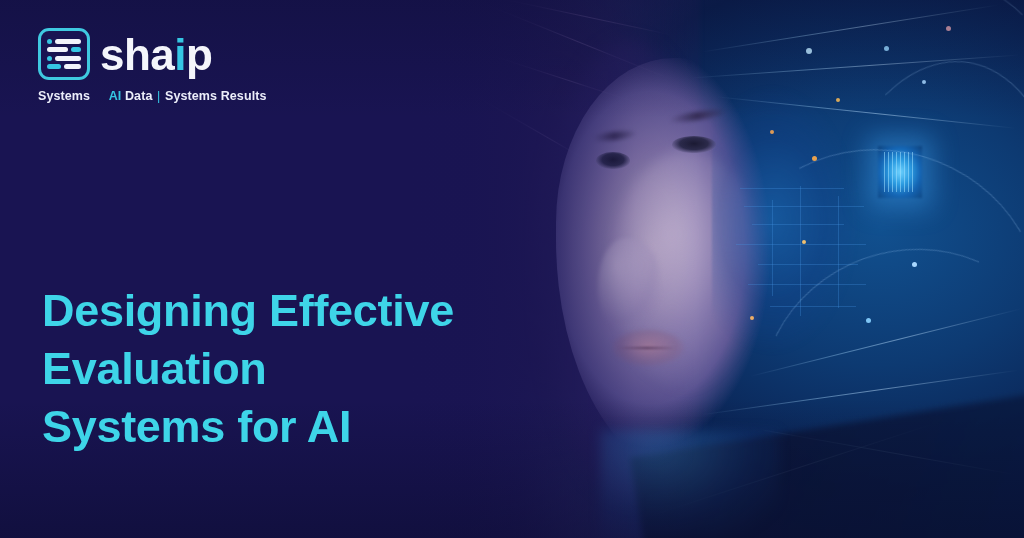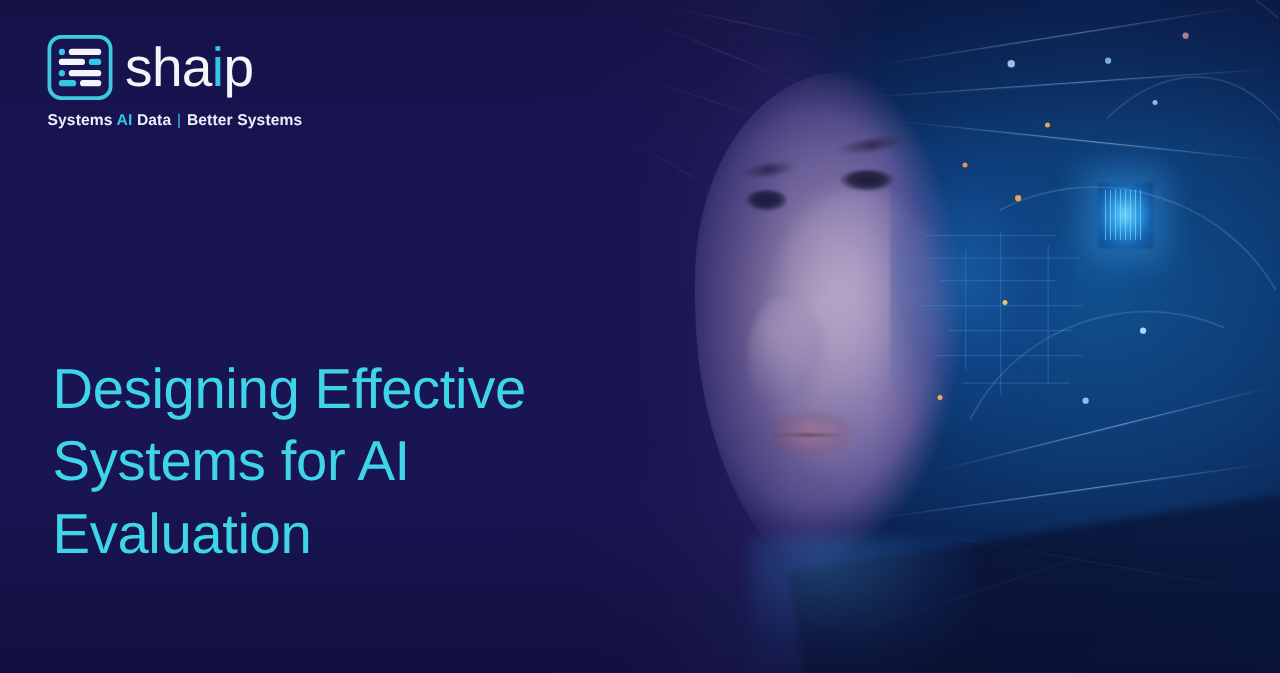--- a/index.html
+++ b/index.html
@@ -240,46 +240,46 @@
     width: 5px; height: 5px;
     border-radius: 50%;
     flex: 0 0 auto;
   }
   .mark-bar { height: 5px; border-radius: 2.5px; }
   .c-white { background: #f2f3fb; }
   .c-cyan  { background: #35c6e3; }
 
   .wordmark {
     font-size: 44px;
-    font-weight: 400;
+    font-weight: 700;
     letter-spacing: -0.5px;
     line-height: 1;
     color: #f4f5fb;
     position: relative;
     top: 1px;
   }
   .wordmark .accent { color: #35c6e3; }
 
   .tagline {
     margin-top: 9px;
     font-size: 12.5px;
     font-weight: 700;
     letter-spacing: 0.1px;
     color: #eceefa;
     white-space: nowrap;
   }
-  .tagline .accent { color: #35c6e3; }
+  .tagline .accent { color: #35c6e3; margin-left: 15px; }
   .tagline .sep { color: #35c6e3; font-weight: 400; padding: 0 1px; }
 
   .headline {
     position: absolute;
     left: 42px; top: 252px;
     width: 470px;
     font-size: 45px;
-    font-weight: 400;
+    font-weight: 700;
     line-height: 1.29;
     letter-spacing: -0.3px;
     color: #3ed5e8;
   }
   .headline .line { display: block; white-space: nowrap; }
 </style>
 </head>
 <body>
 
 <div id="banner">
@@ -374,23 +374,23 @@
           </div>
           <div class="mark-row">
             <span class="mark-bar c-cyan" style="width:14px;"></span>
             <span class="mark-bar c-white" style="width:18px;"></span>
           </div>
         </div>
 
         <div class="wordmark"><span>sha</span><span class="accent">i</span><span>p</span></div>
       </div>
 
-      <div class="tagline"><span>Systems </span><span class="accent">AI</span><span> Data </span><span class="sep">|</span><span> Better Systems</span></div>
+      <div class="tagline"><span>Systems </span><span class="accent">AI</span><span> Data </span><span class="sep">|</span><span> Systems Results</span></div>
     </div>
 
     <h1 class="headline">
       <span class="line">Designing Effective</span>
+      <span class="line">Evaluation</span>
       <span class="line">Systems for AI</span>
-      <span class="line">Evaluation</span>
     </h1>
 
   </div>
 </div>
 
 </body></html>

